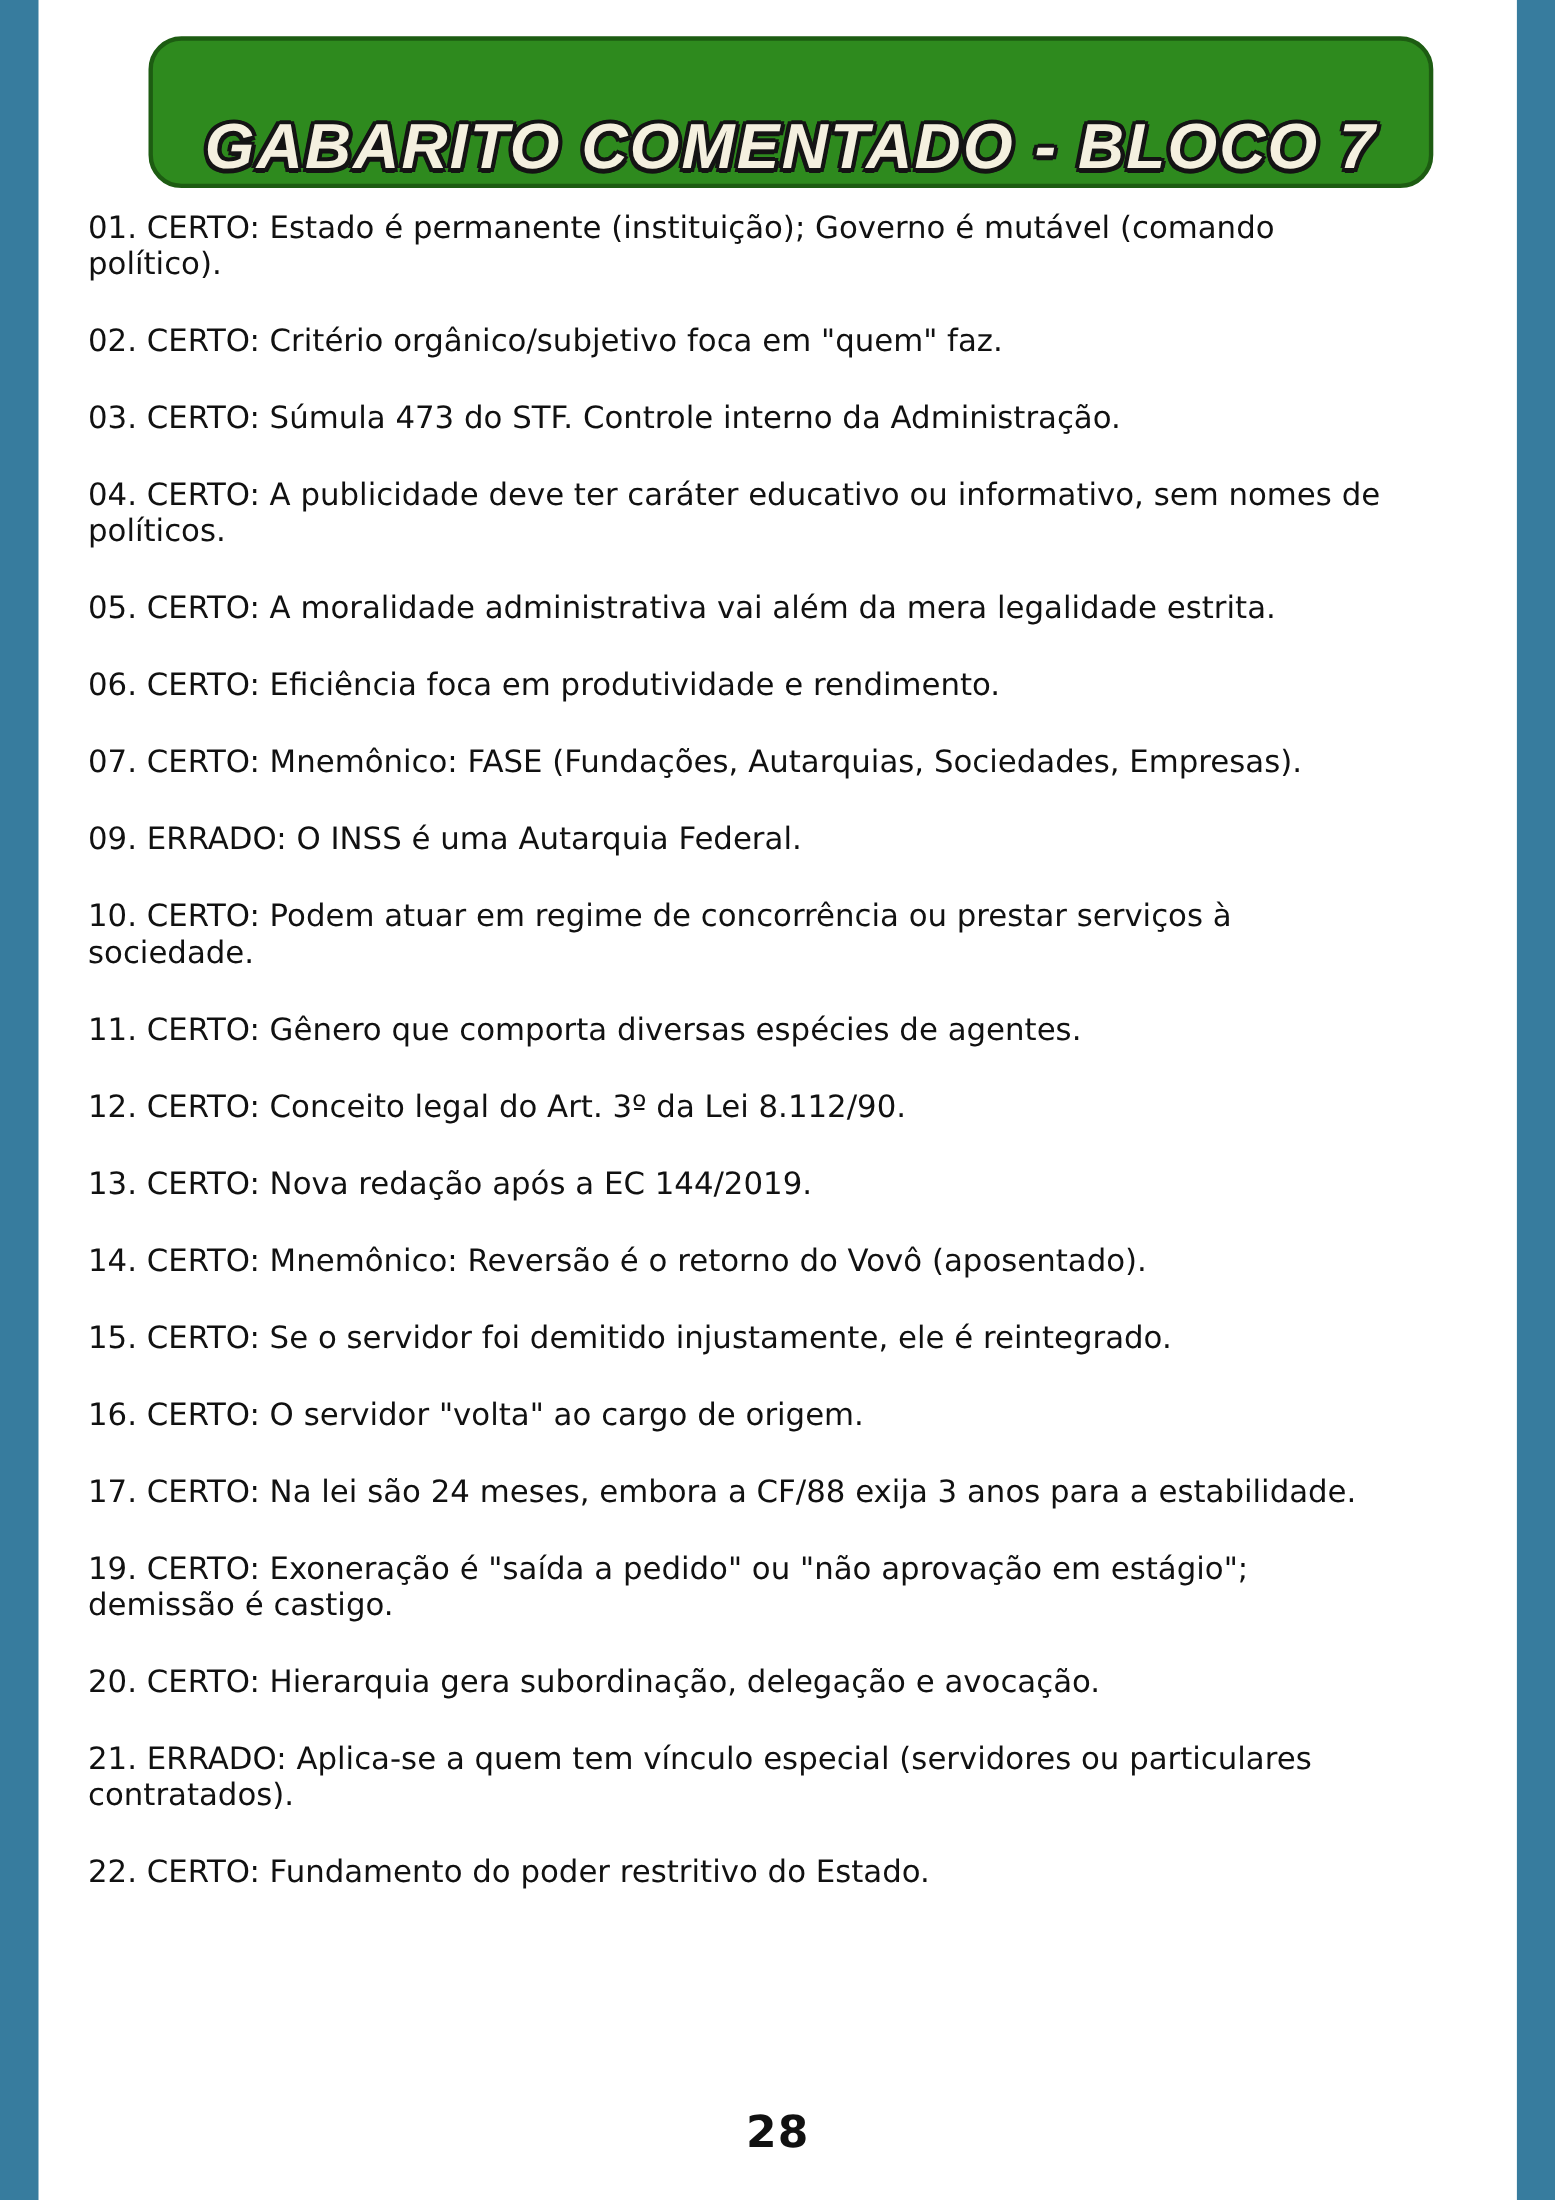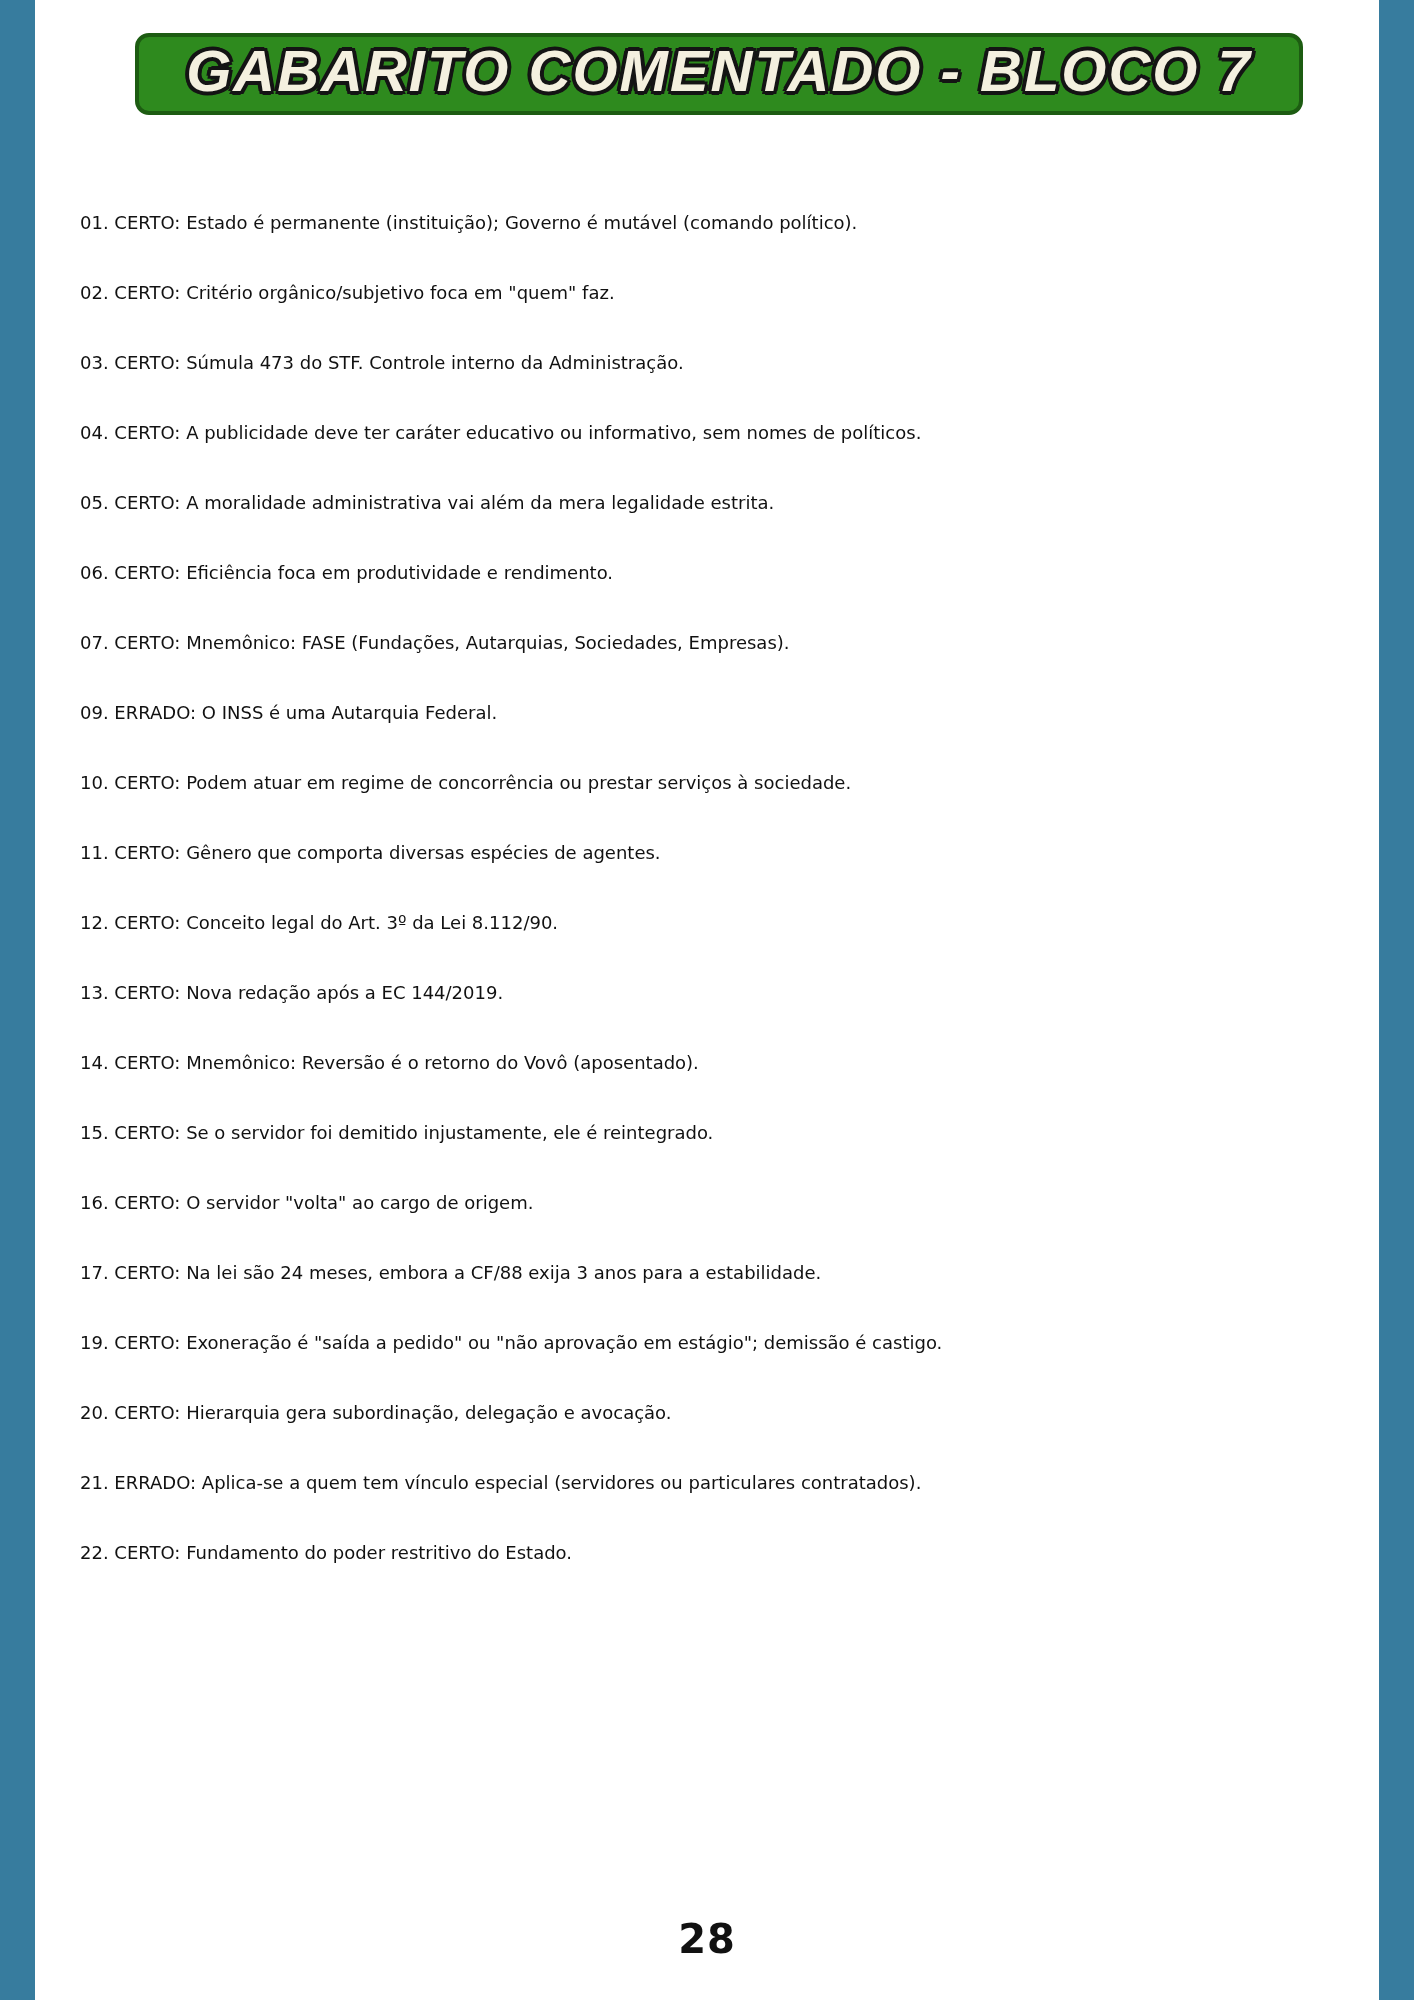--- a/index.html
+++ b/index.html
@@ -27,27 +27,27 @@
   }
   .side-bar.left  { left: 0; }
   .side-bar.right { right: 0; }
 
   
   .banner {
     position: absolute;
     left: 135px;
     top: 33px;
     width: 1168px;
-    height: 82px;
+    height: 138px;
     box-sizing: border-box;
     background: var(--banner-green, #2e8a1e);
     border: 4px solid var(--banner-border, #1d5c12);
-    border-radius: 14px;
+    border-radius: 30px;
     display: flex;
-    align-items: flex-start;
+    align-items: flex-end;
     justify-content: center;
   }
   .banner .title {
     font-family: "Liberation Sans", sans-serif;
     font-weight: bold;
     font-style: italic;
     font-size: 58px;
     letter-spacing: 2px;
     color: var(--title-text, #f4f0df);
     white-space: nowrap;
@@ -55,23 +55,23 @@
       -3px -3px 0 #141414,  3px -3px 0 #141414,
       -3px  3px 0 #141414,  3px  3px 0 #141414,
       -4px  0   0 #141414,  4px  0   0 #141414,
        0   -4px 0 #141414,  0    4px 0 #141414;
   }
 
   
   .answers {
     position: absolute;
     left: 80px;
-    top: 206px;
+    top: 190px;
     width: 1185px;
-    font-size: 18px;
+    font-size: 28px;
     line-height: 33px;
   }
   .answers p.item {
     margin: 0 0 37px 0;
   }
   .answers .item-text { white-space: pre-wrap; }
 
   
   .page-footer {
     position: absolute;

